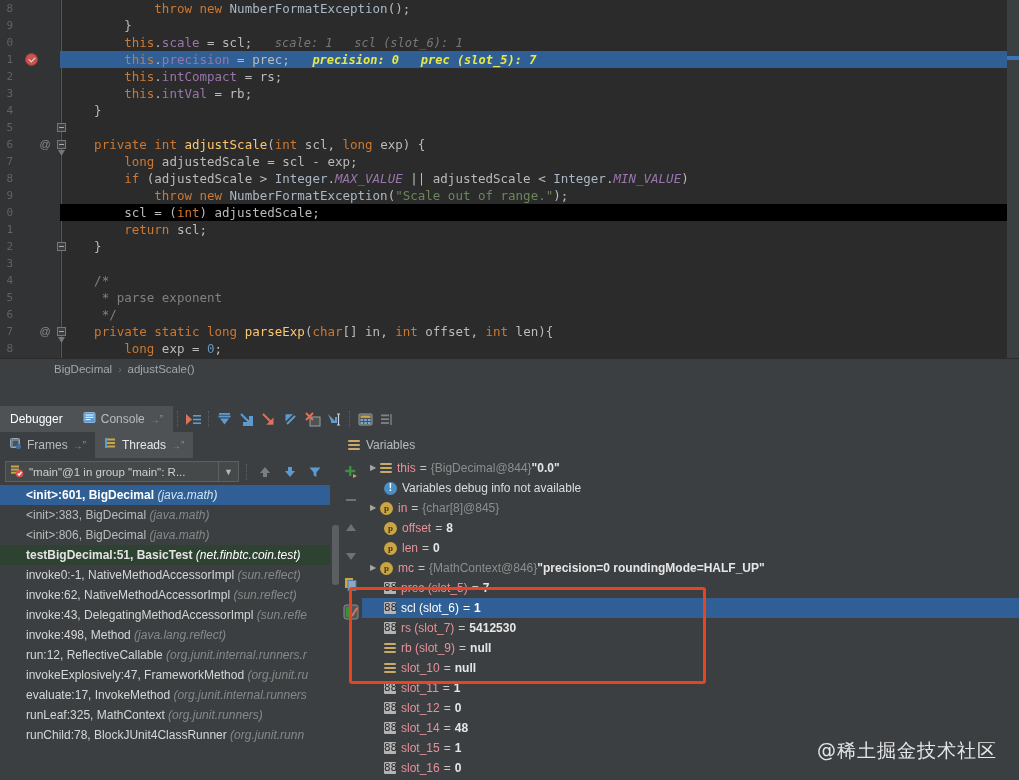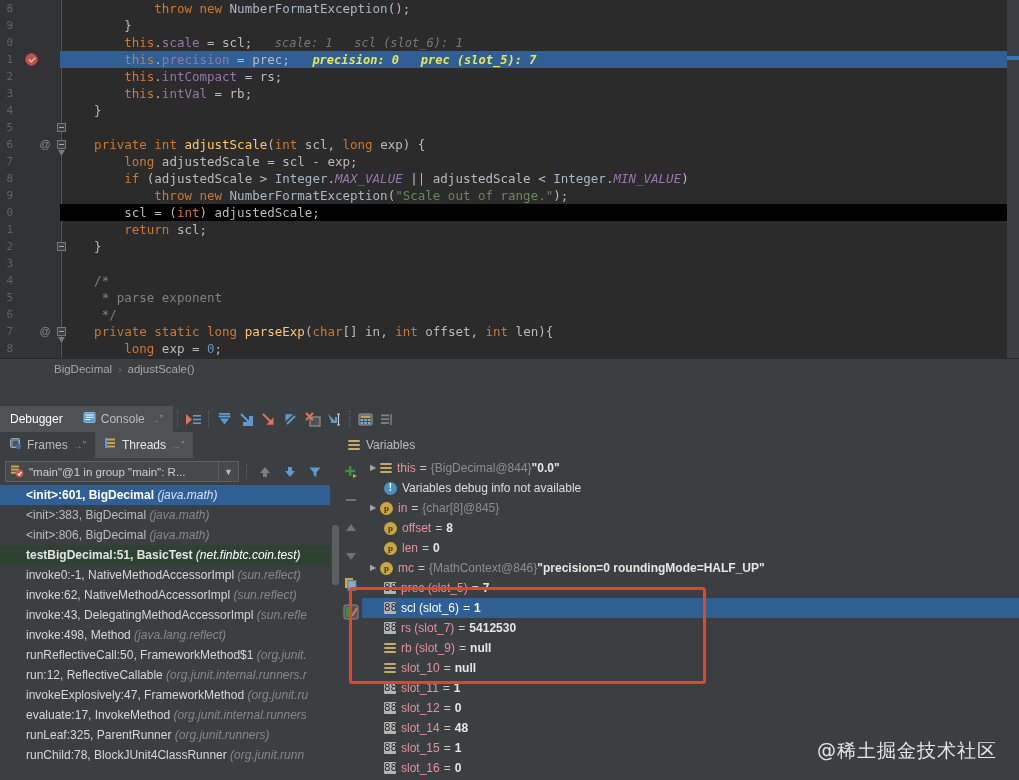--- a/index.html
+++ b/index.html
@@ -440,25 +440,24 @@
 
         <div class="frames-list" id="frames-list">
             <div class="frame-row selected"><span>&lt;init&gt;:601, BigDecimal </span><span class="pkg">(java.math)</span></div>
             <div class="frame-row"><span>&lt;init&gt;:383, BigDecimal </span><span class="pkg">(java.math)</span></div>
             <div class="frame-row"><span>&lt;init&gt;:806, BigDecimal </span><span class="pkg">(java.math)</span></div>
             <div class="frame-row test"><span>testBigDecimal:51, BasicTest </span><span class="pkg">(net.finbtc.coin.test)</span></div>
             <div class="frame-row appfr"><span>invoke0:-1, NativeMethodAccessorImpl </span><span class="pkg">(sun.reflect)</span></div>
             <div class="frame-row appfr"><span>invoke:62, NativeMethodAccessorImpl </span><span class="pkg">(sun.reflect)</span></div>
             <div class="frame-row appfr"><span>invoke:43, DelegatingMethodAccessorImpl </span><span class="pkg">(sun.refle</span></div>
             <div class="frame-row appfr"><span>invoke:498, Method </span><span class="pkg">(java.lang.reflect)</span></div>
-            <div class="frame-row appfr"><span>runReflectiveCall:50, FrameworkMethod$1 </span><span class="pkg">(org.junit.</span></div>
             <div class="frame-row appfr"><span>run:12, ReflectiveCallable </span><span class="pkg">(org.junit.internal.runners.r</span></div>
             <div class="frame-row appfr"><span>invokeExplosively:47, FrameworkMethod </span><span class="pkg">(org.junit.ru</span></div>
             <div class="frame-row appfr"><span>evaluate:17, InvokeMethod </span><span class="pkg">(org.junit.internal.runners</span></div>
-            <div class="frame-row appfr"><span>runLeaf:325, ParentRunner </span><span class="pkg">(org.junit.runners)</span></div>
+            <div class="frame-row appfr"><span>runLeaf:325, MathContext </span><span class="pkg">(org.junit.runners)</span></div>
             <div class="frame-row appfr"><span>runChild:78, BlockJUnit4ClassRunner </span><span class="pkg">(org.junit.runn</span></div>
           </div>
         <div class="frames-scroll">
           <div class="frames-thumb"></div>
         </div>
       </div>
 
       <div class="pane-right">
         <div class="pane-head">
           <span class="ph-label">

